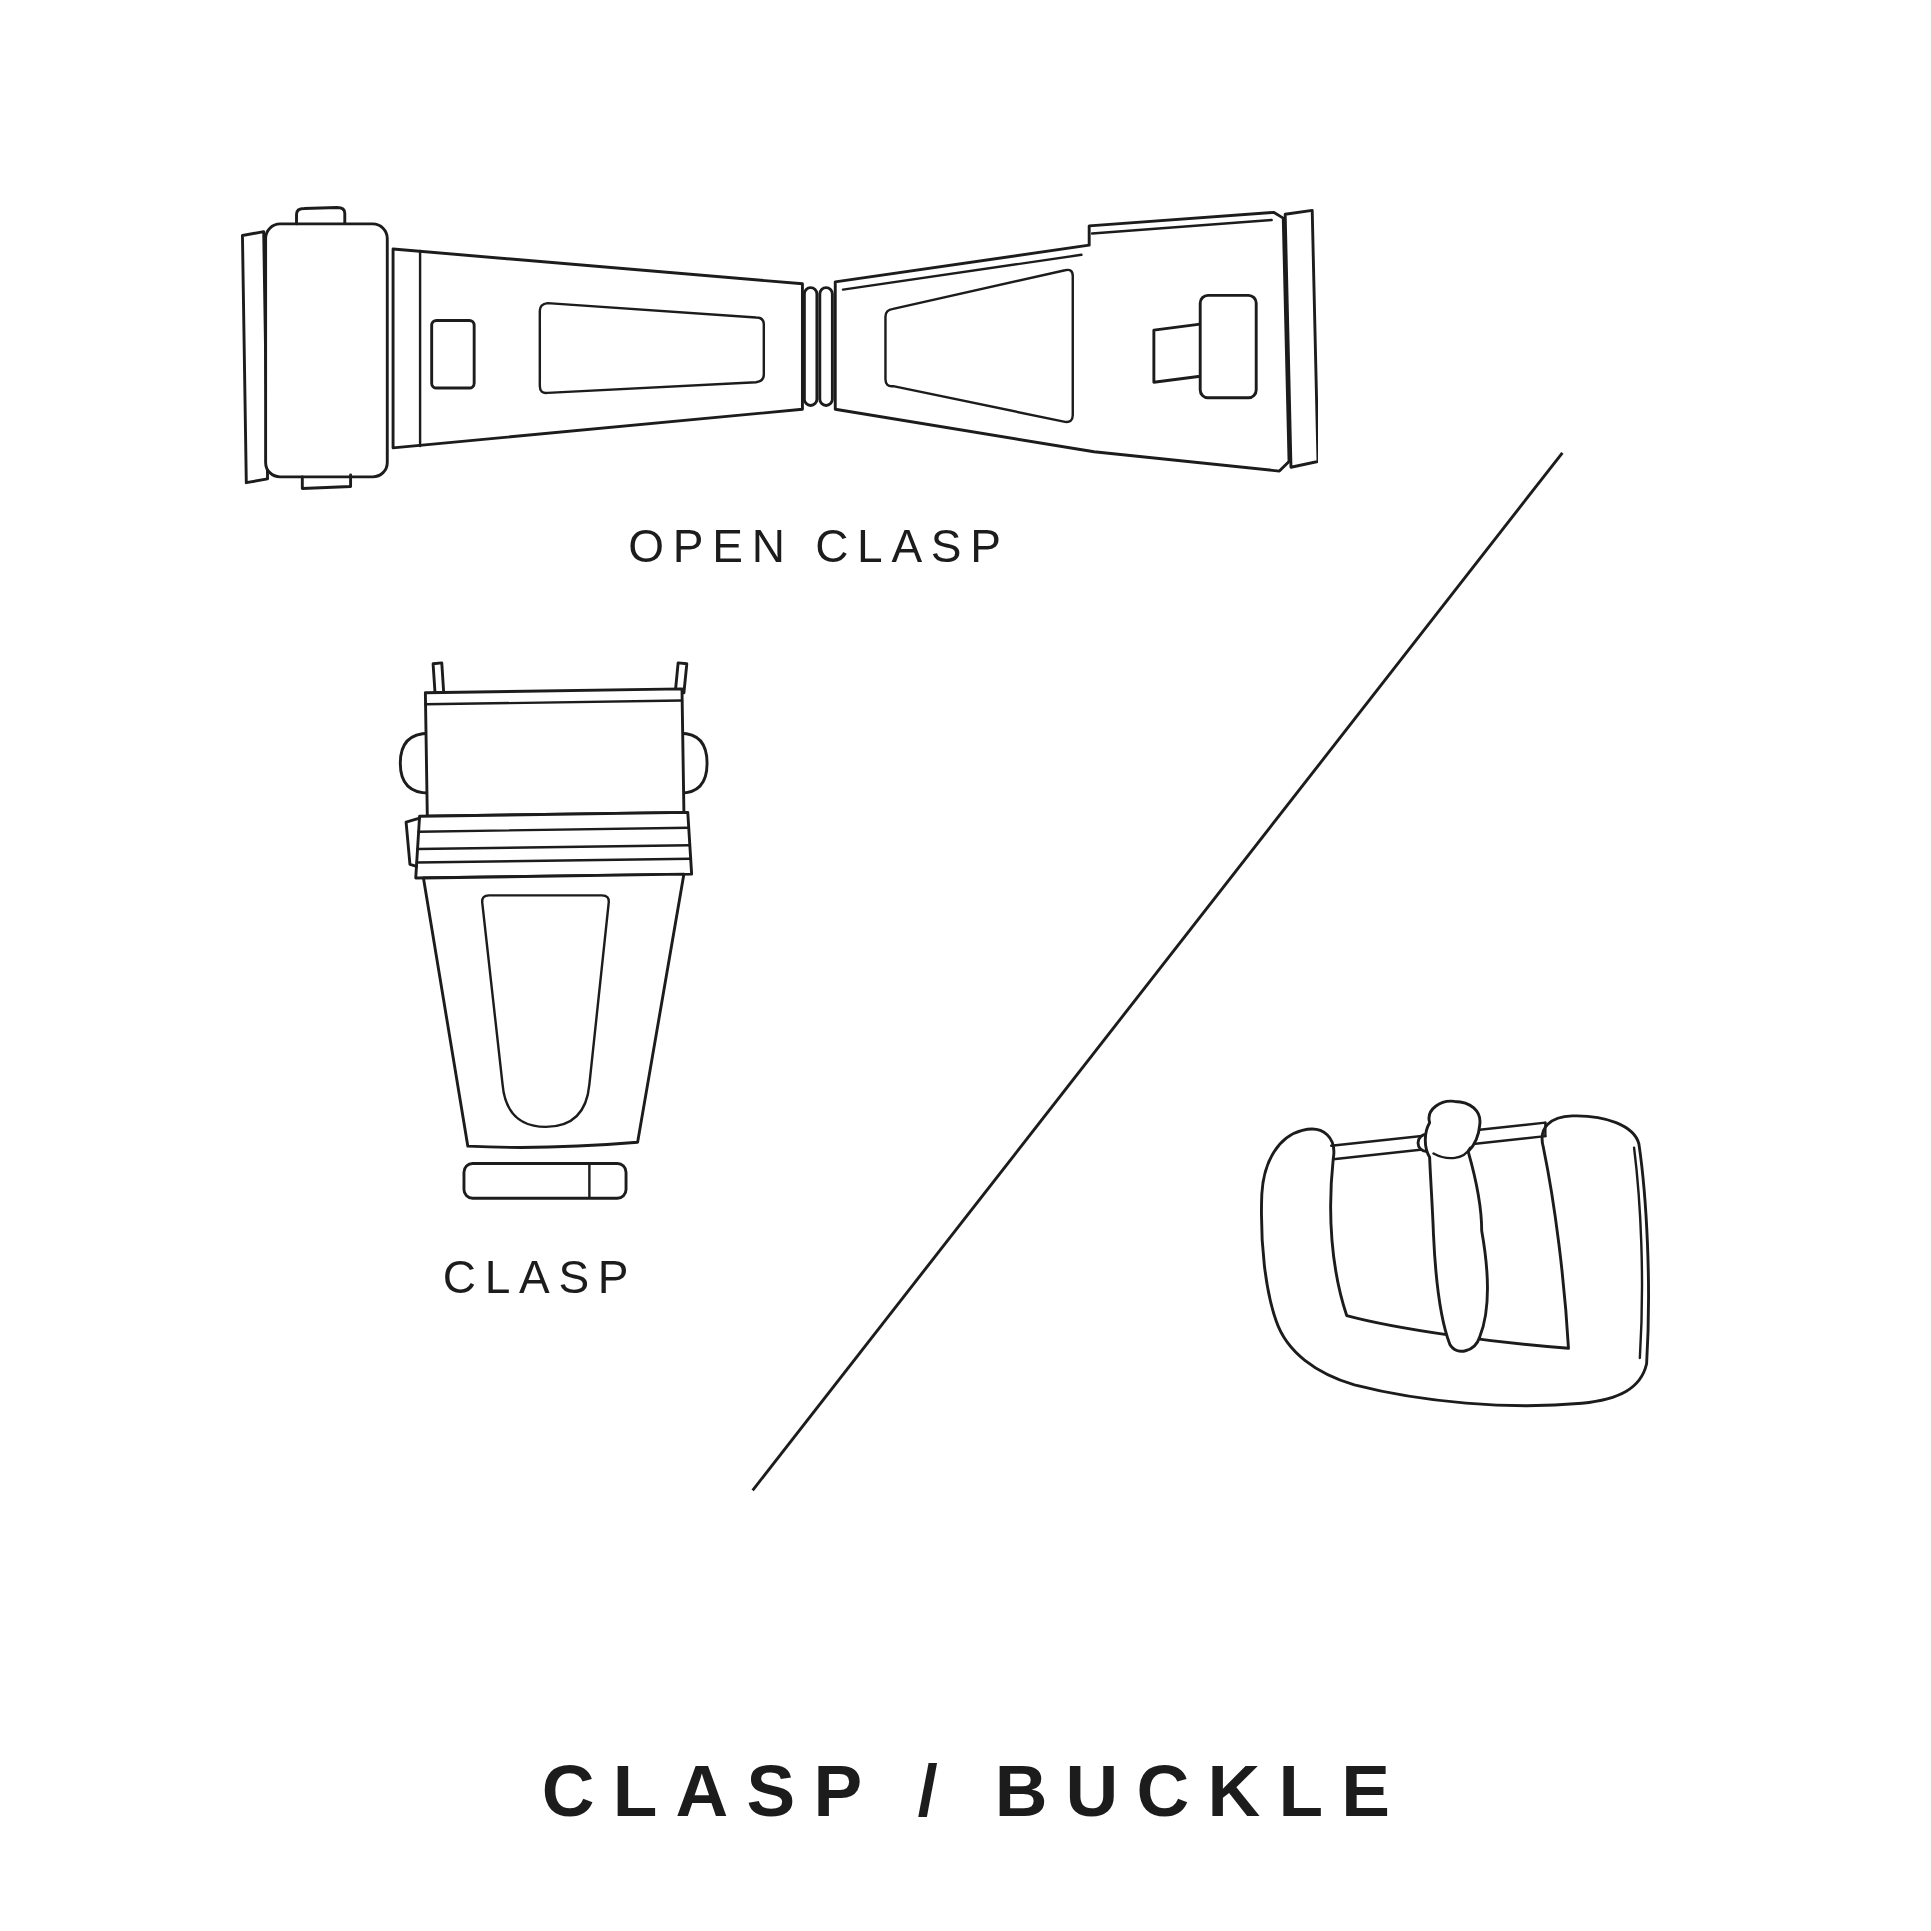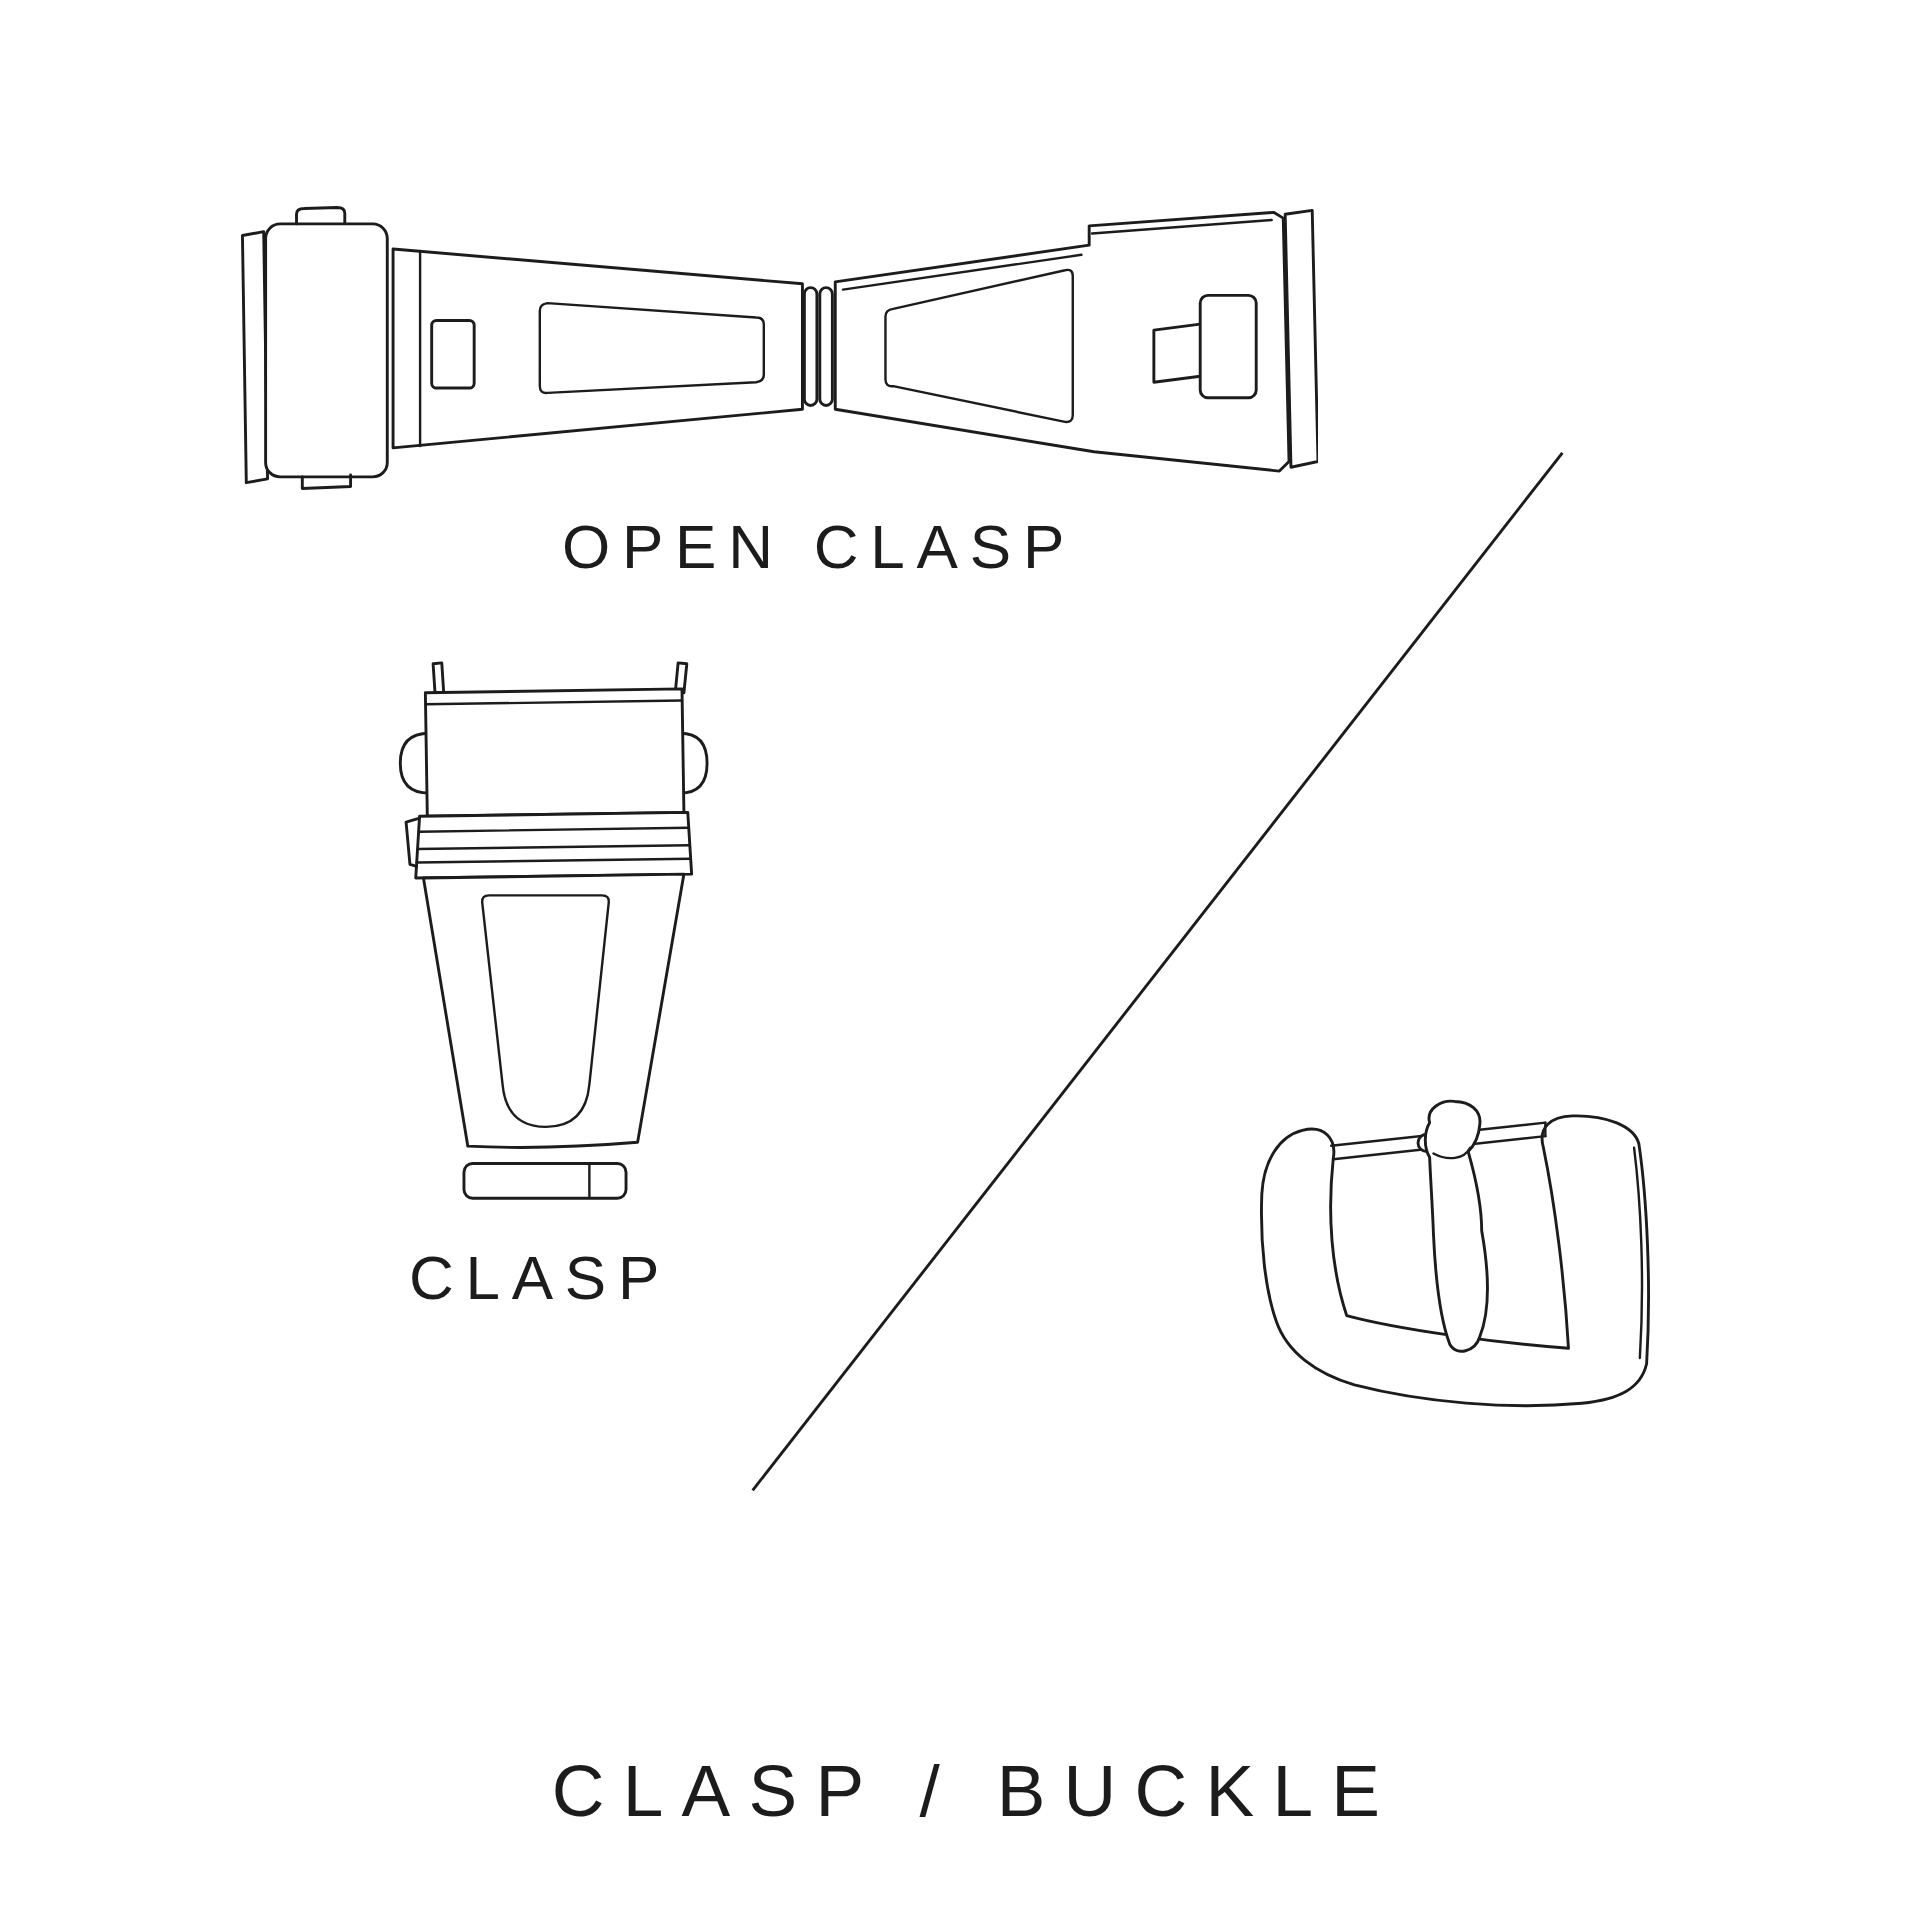--- a/index.html
+++ b/index.html
@@ -20,26 +20,27 @@
   }
   .label {
     position: absolute;
     transform: translate(-50%, -50%);
     color: #1c1c1c;
     font-family: "Liberation Sans", sans-serif;
     font-weight: 400;
     white-space: nowrap;
   }
   .caption {
-    font-size: 62px;
+    font-size: 46px;
     letter-spacing: 0.19em;
   }
   .title {
     font-size: 73px;
     letter-spacing: 0.25em;
+    font-weight: bold;
   }
   svg .ln {
     fill: #ffffff;
     stroke: #1c1c1c;
     stroke-width: 3;
     stroke-linejoin: round;
     stroke-linecap: round;
   }
   svg .ln-open {
     fill: none;

